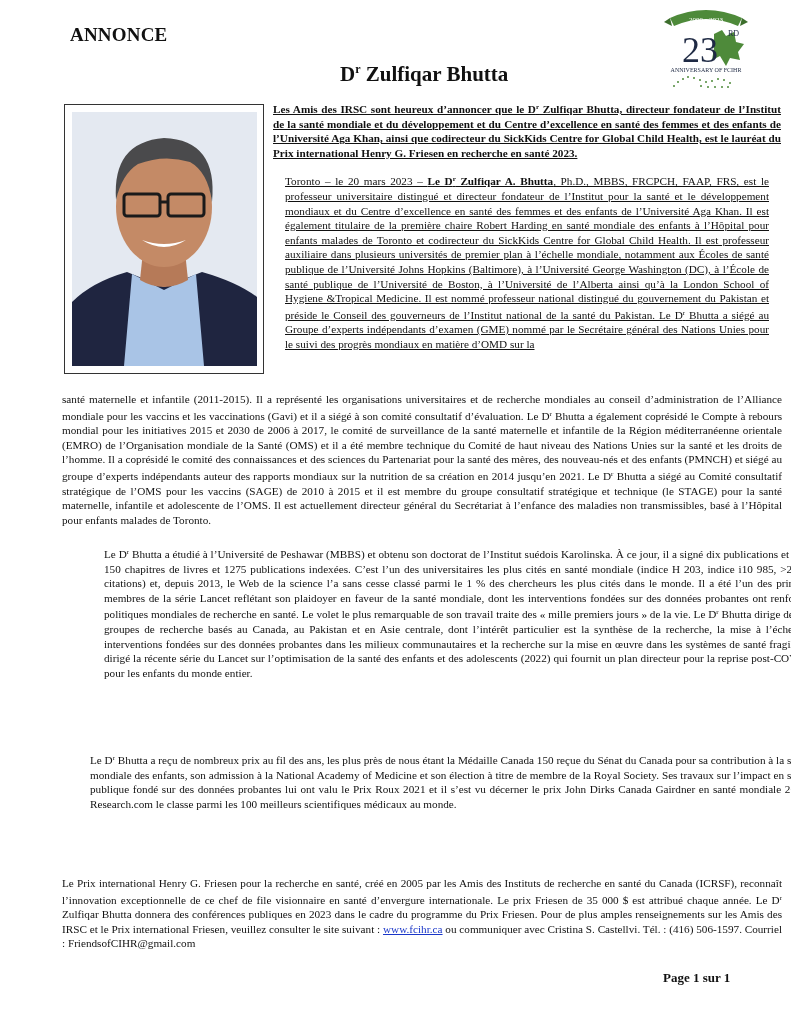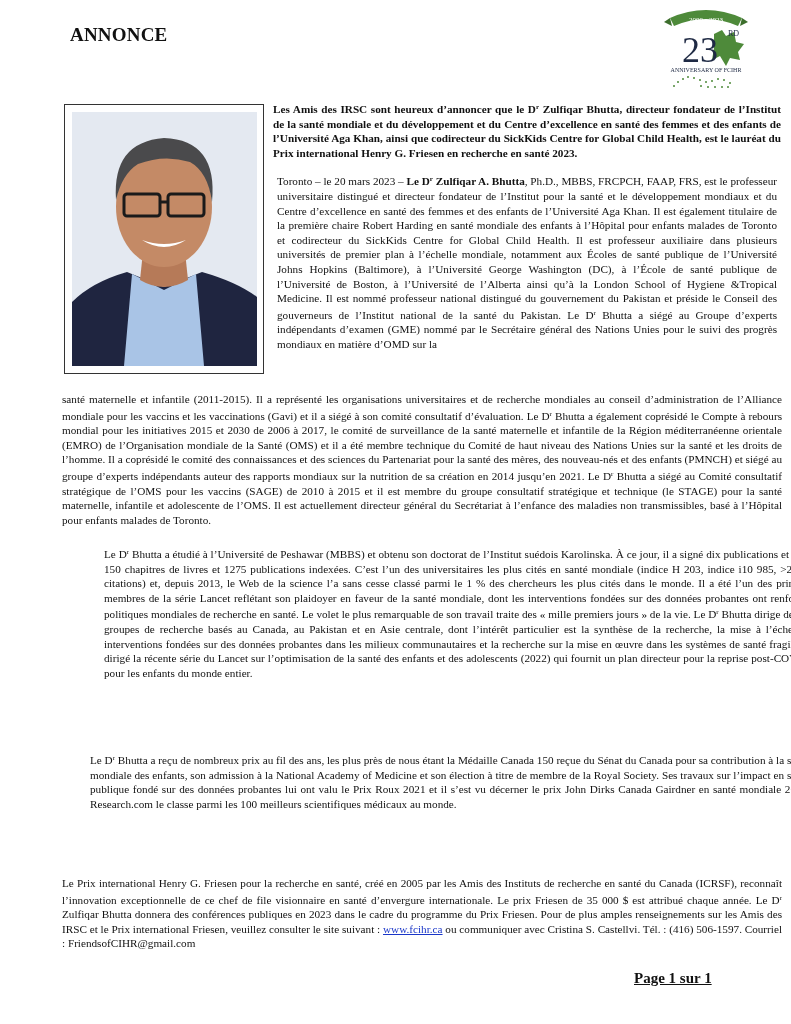--- a/index.html
+++ b/index.html
@@ -21,42 +21,43 @@
     .photo-frame {
       position: absolute; left: 64px; top: 104px; width: 200px; height: 270px;
       border: 1px solid #333; background: #fff; box-sizing: border-box;
     }
     .photo { position: absolute; left: 7px; top: 7px; width: 185px; height: 254px; overflow: hidden; background: #dfe6ef; }
     .text-right {
       position: absolute; left: 273px; top: 100px; width: 508px;
       font-size: 11.2px; line-height: 14.6px; text-align: justify;
     }
     .lead { font-weight: bold; font-size: 11.2px; }
-    .text-right p { margin: 0 0 12px 0; }
-    .text-right p.cont { margin: 4px; }
+    .text-right p { margin: 0 0 12px 0; text-decoration: underline; }
+    .text-right p.cont { margin: 12px; }
     .text-full {
       position: absolute; left: 62px; width: 720px;
       font-size: 11.2px; line-height: 14.6px; text-align: justify;
     }
     .text-full p { margin: 0; }
     sup.r { font-size: 7px; vertical-align: 4px; }
     .link { color: #1a36c8; text-decoration: underline; }
     .footer {
-      position: absolute; left: 634px; top: 970px;
-      font-size: 15px; font-weight: bold; text-decoration: underline;
+      position: absolute; left: 663px; top: 970px;
+      font-size: 13px; font-weight: bold;
     }
     b { font-weight: bold; }
   </style>
 </head>
 <body>
 
 <div class="page">
 
   <div class="annonce">ANNONCE</div>
 
+  <div class="title"><span>D</span><sup>r</sup><span> Zulfiqar Bhutta</span></div>
 
   <div class="logo">
     <svg width="100" height="90" viewBox="0 0 100 90">
       <path d="M14 14 Q50 -2 86 14 L82 22 Q50 8 18 22 Z" fill="#4e8a3a"></path>
       <path d="M14 14 L8 18 L16 22 Z" fill="#3c6e2c"></path>
       <path d="M86 14 L92 18 L84 22 Z" fill="#3c6e2c"></path>
       <text x="50" y="18" font-size="7" fill="#ffffff" text-anchor="middle" font-family="Liberation Serif, serif">2000 - 2023</text>
       <path d="M58 30 L66 26 L70 32 L78 28 L80 38 L88 40 L82 48 L84 56 L74 54 L70 62 L64 52 L56 56 L58 44 Z" fill="#4e8a3a"></path>
       <text x="44" y="58" font-size="36" fill="#1f2a44" text-anchor="middle" font-family="Liberation Serif, serif">23</text>
       <text x="72" y="32" font-size="8" fill="#1f2a44" font-family="Liberation Serif, serif">RD</text>

